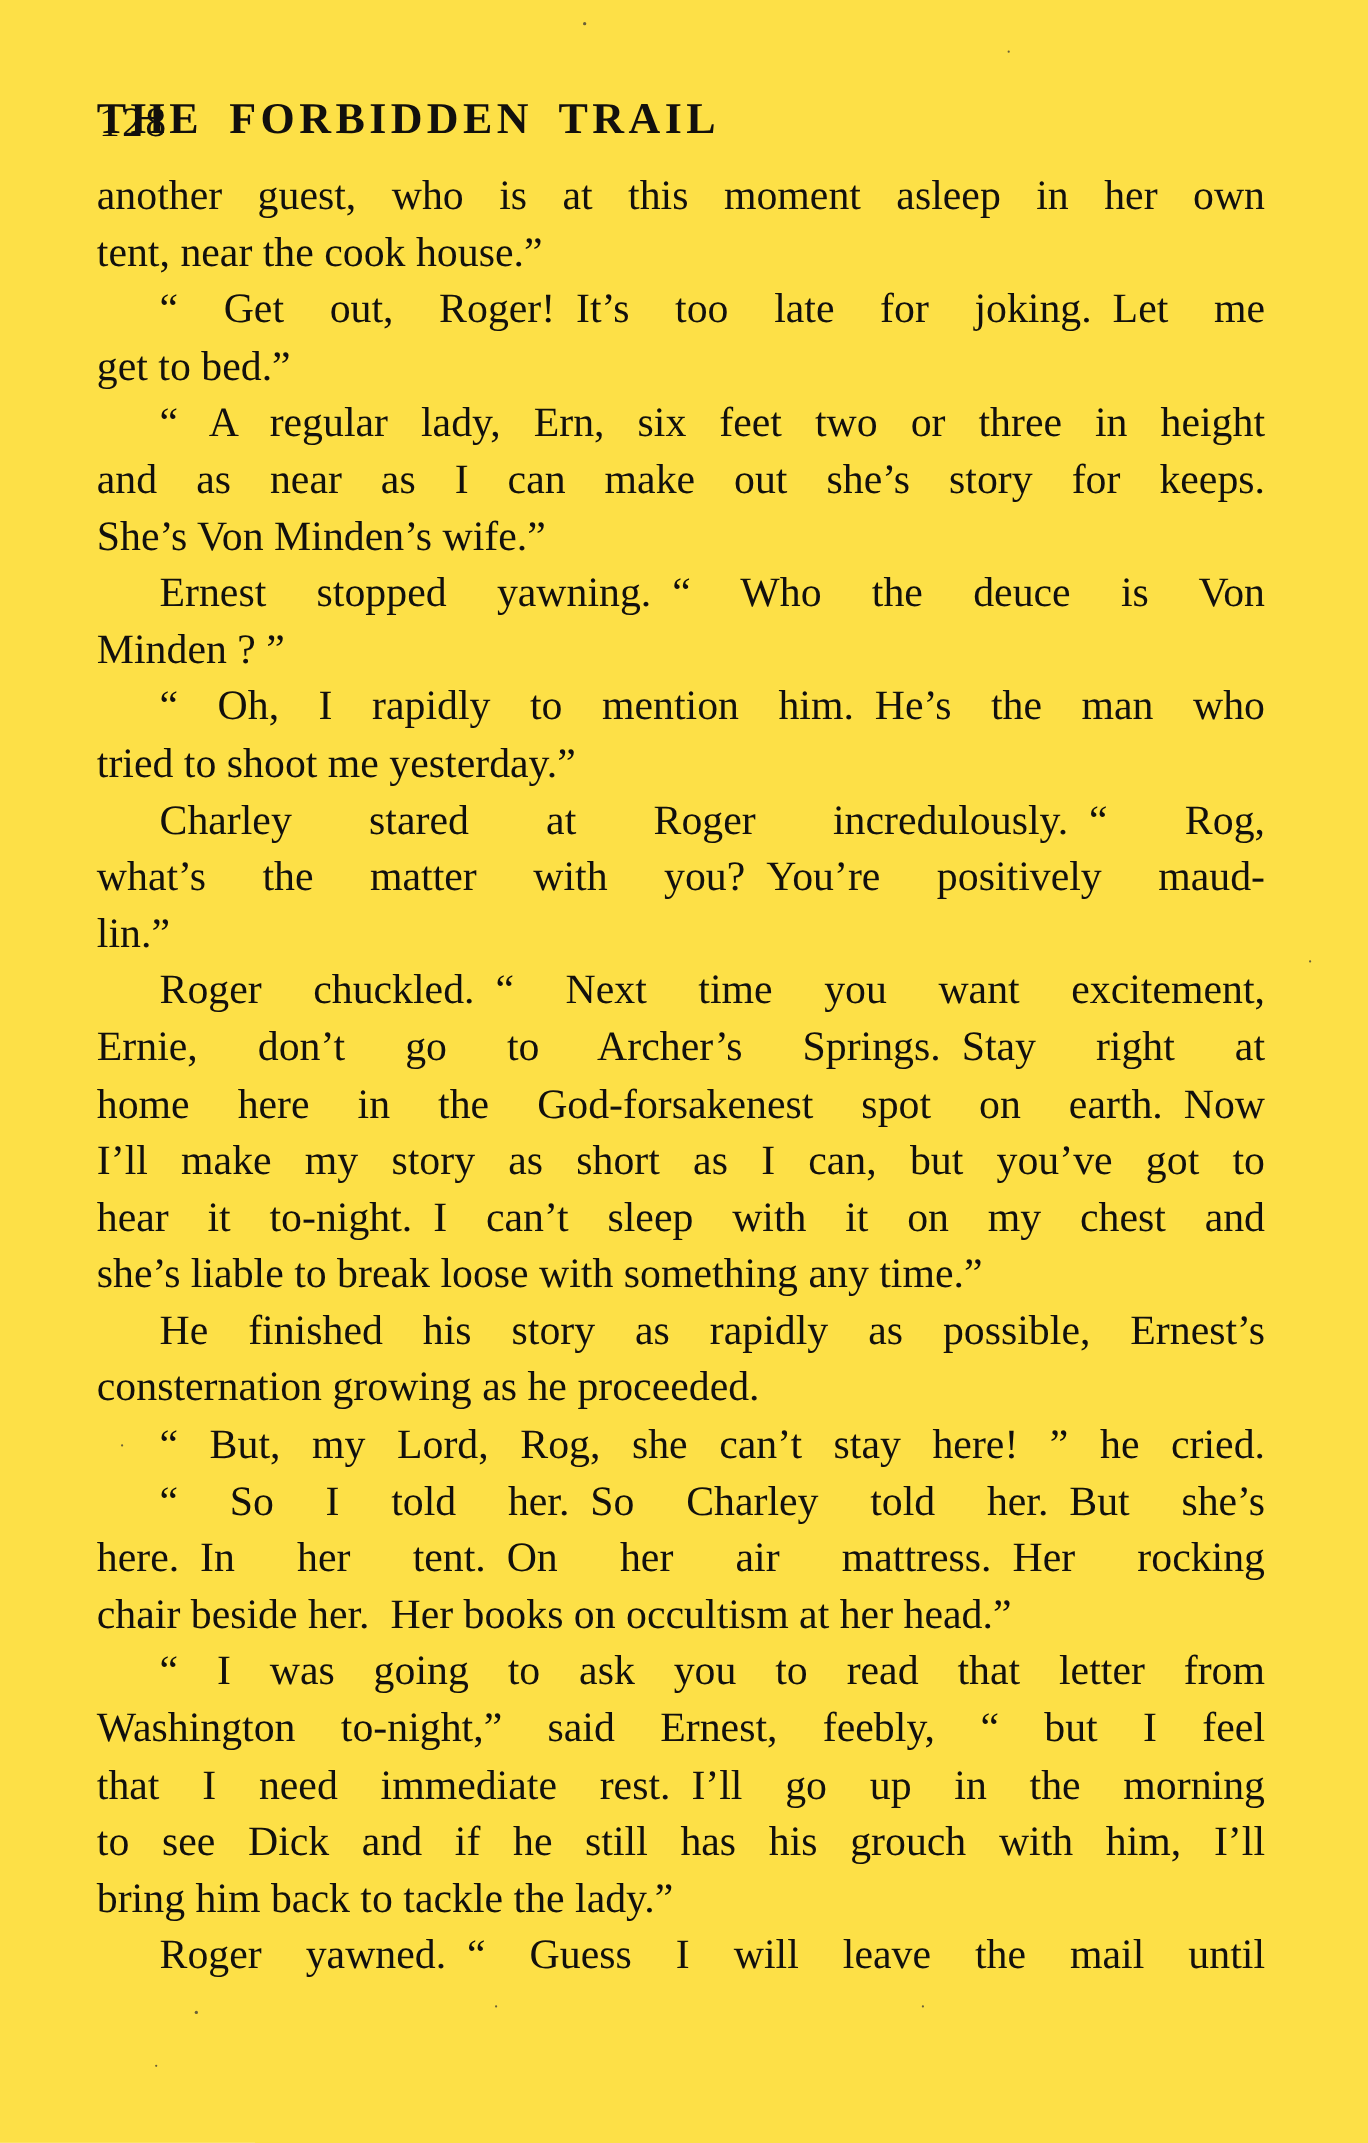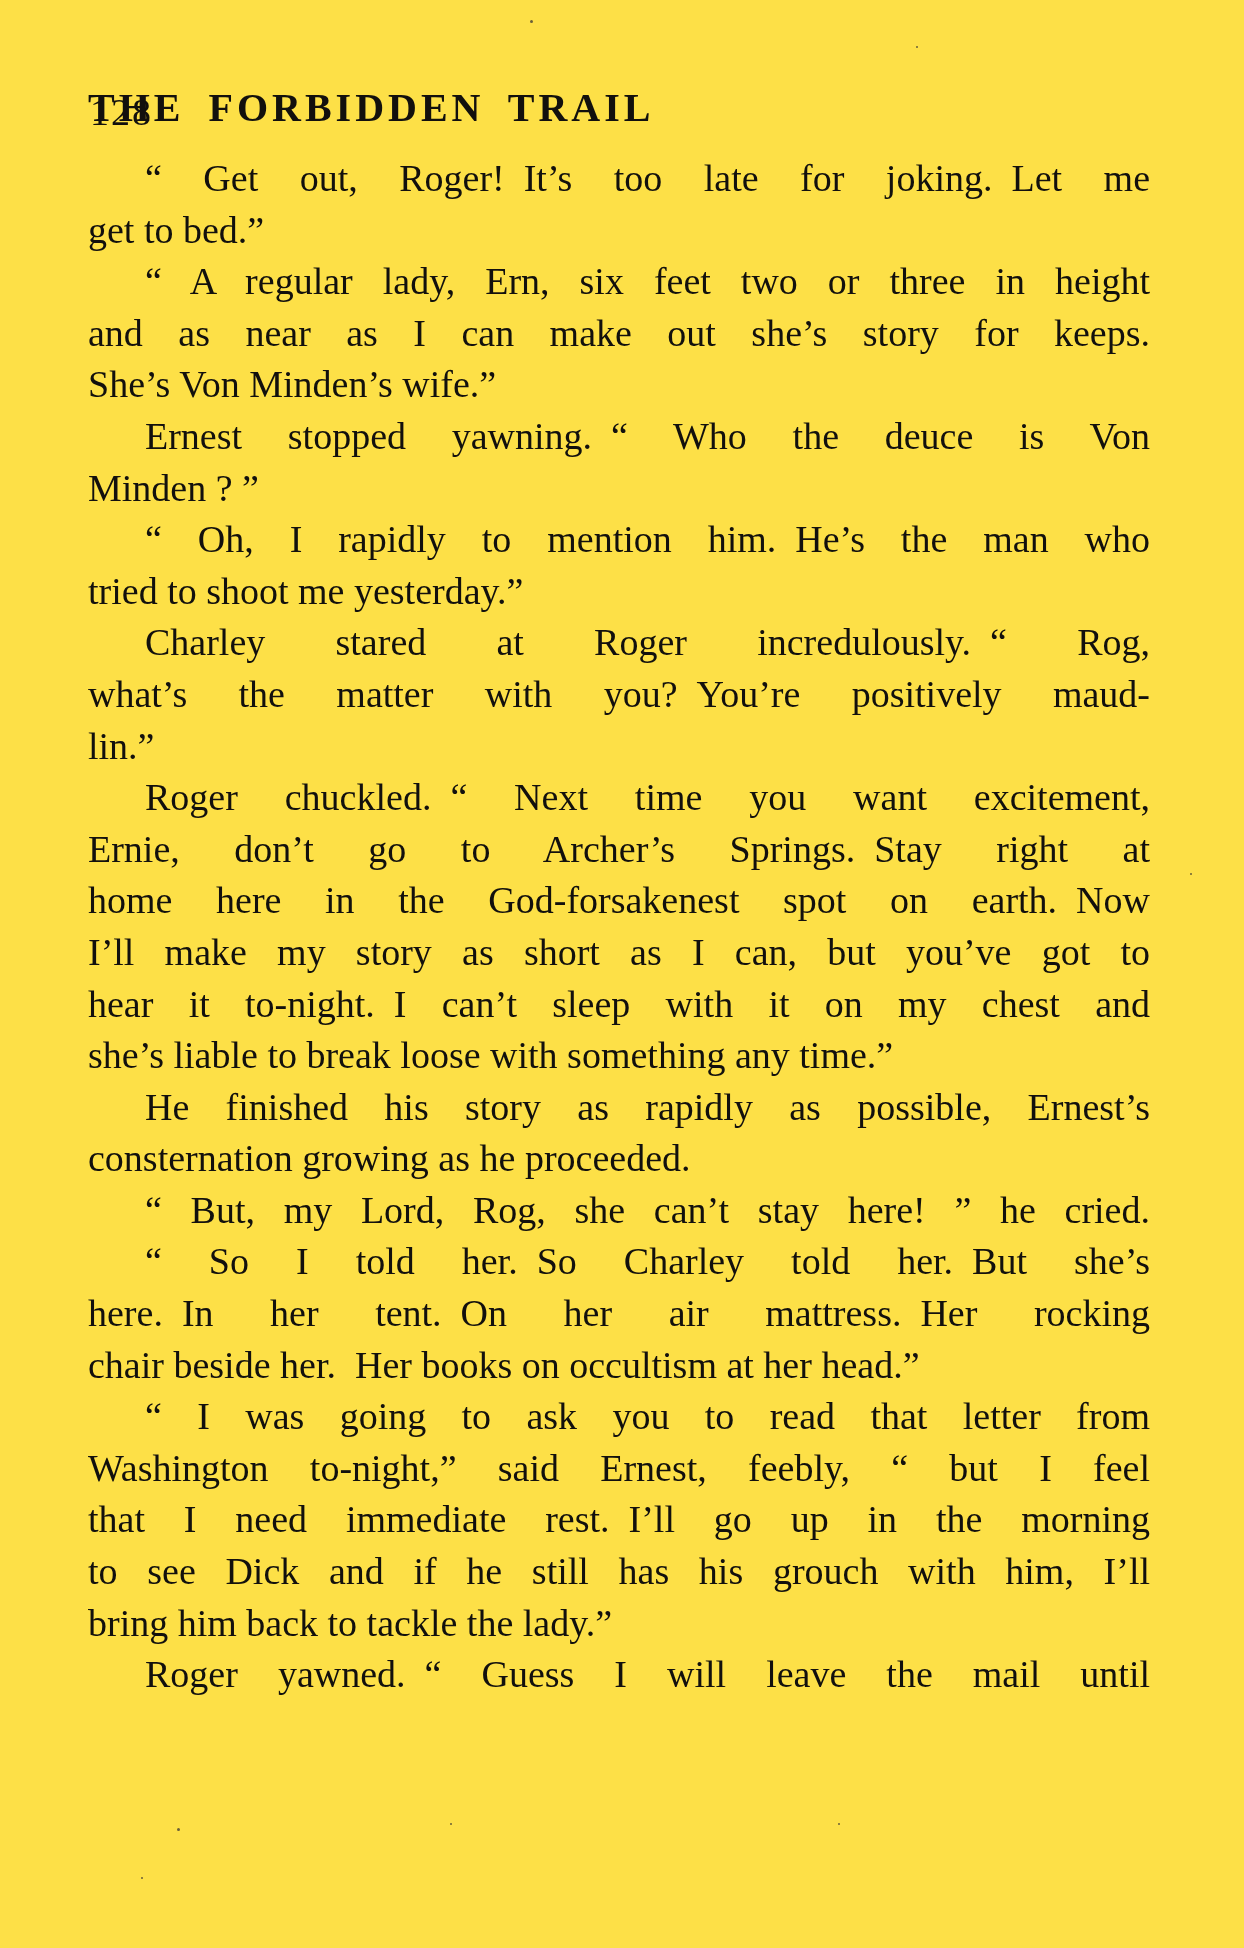--- a/index.html
+++ b/index.html
@@ -70,20 +70,24 @@
 
 <div class="page">
 
   <header class="running-head">
     <span class="page-num">128</span>
     <span class="title">THE FORBIDDEN TRAIL</span>
   </header>
 
   <main class="text-block">
 
+    <div class="para">
+      <div class="ln">another guest, who is at this moment asleep in her own</div>
+      <div class="ln end">tent, near the cook house.”</div>
+    </div>
 
     <div class="para">
       <div class="ln ind">“ Get out, Roger! It’s too late for joking. Let me</div>
       <div class="ln end">get to bed.”</div>
     </div>
 
     <div class="para">
       <div class="ln ind">“ A regular lady, Ern, six feet two or three in height</div>
       <div class="ln">and as near as I can make out she’s story for keeps.</div>
       <div class="ln end">She’s Von Minden’s wife.”</div>

